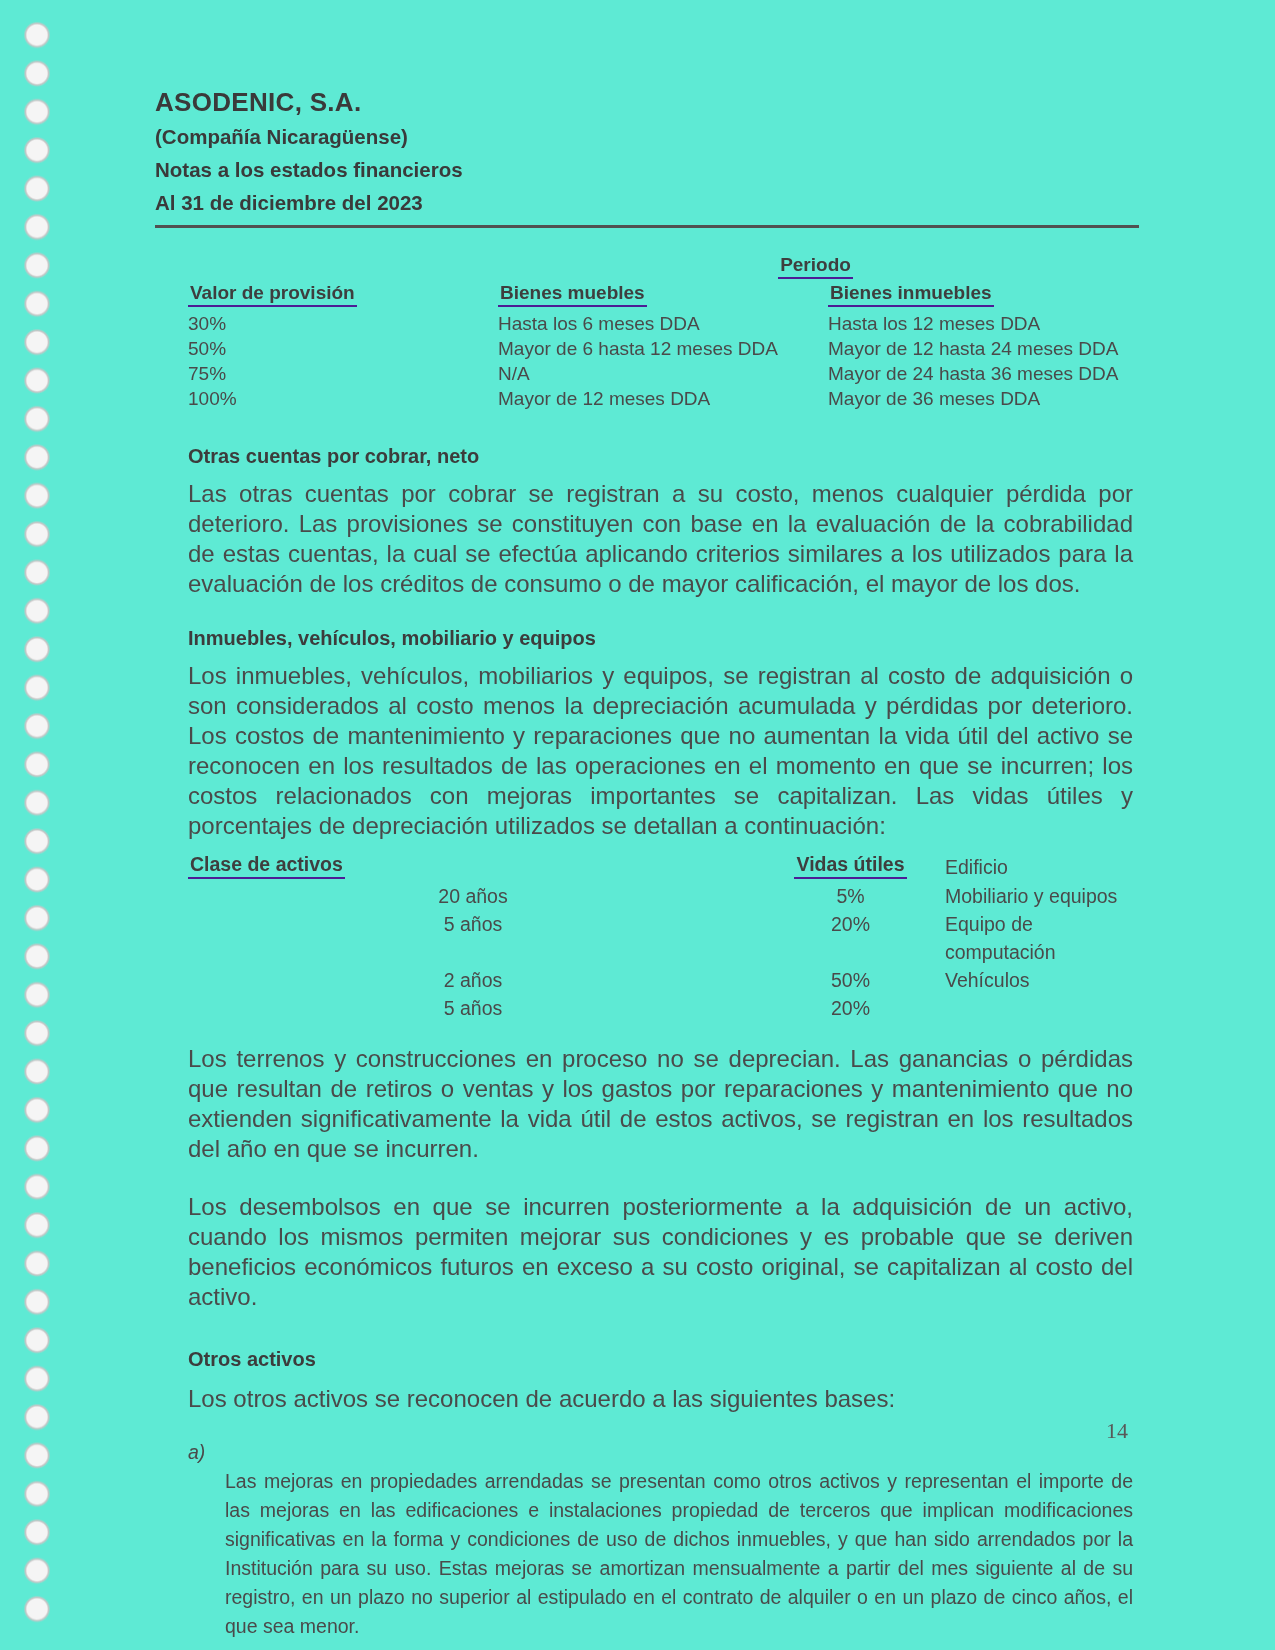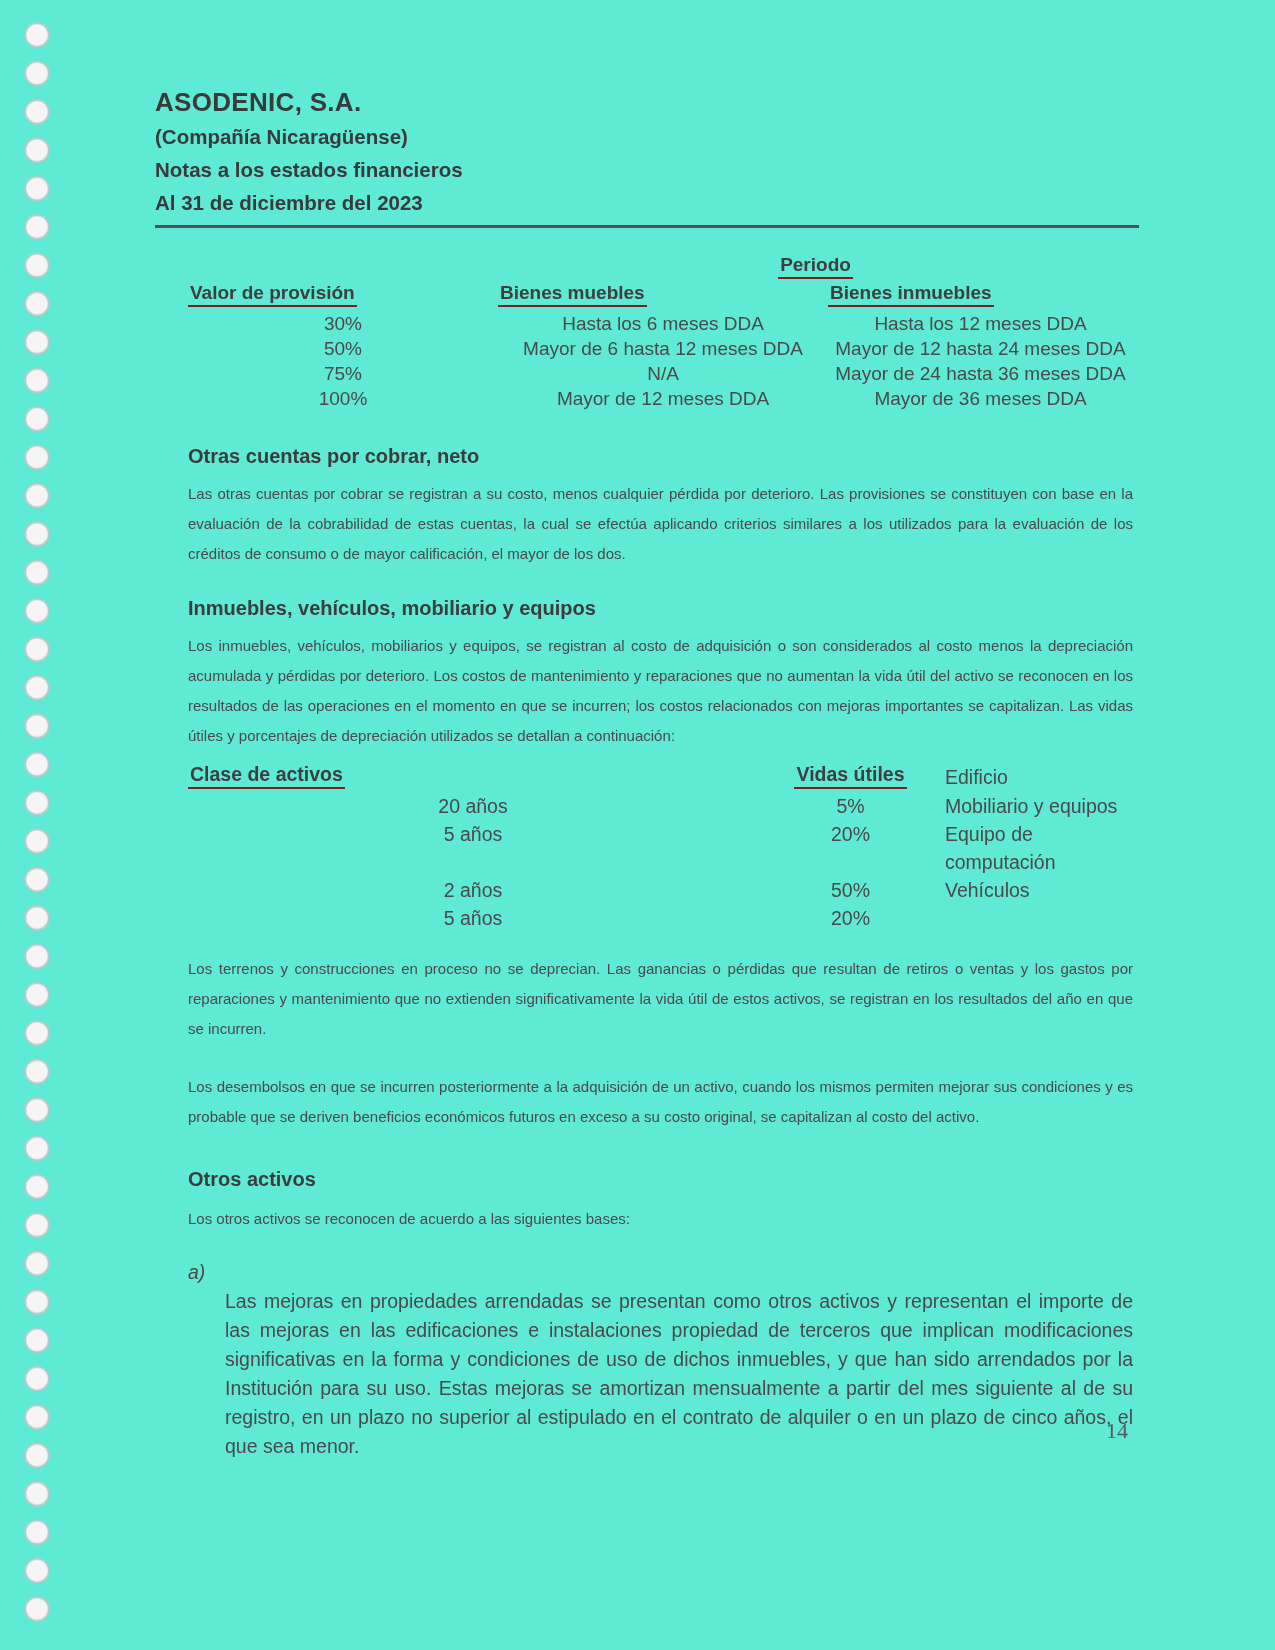--- a/index.html
+++ b/index.html
@@ -25,34 +25,34 @@
   .content { position: absolute; left: 155px; top: 84px; width: 984px; }
 
   .doc-header { color: #3a3a3a; }
   .doc-header .company { font-size: 26px; font-weight: bold; line-height: 36px; letter-spacing: 0.3px; }
   .doc-header .hline { font-size: 20.5px; font-weight: bold; line-height: 33px; }
   .rule { height: 3px; background: #515151; margin-top: 6px; }
 
   .body-block { margin-left: 33px; width: 945px; }
 
   .para {
-    font-size: 15px;
+    font-size: 24px;
     line-height: 30px;
     text-align: justify;
     color: #4a4a4a;
   }
   .heading { font-size: 20px; font-weight: bold; color: #3c3c3c; line-height: 26px; }
 
-  .u-head { display: inline-block; border-bottom: 2px solid #7f1d1d; padding: 0 2px 1px 2px; font-weight: bold; color: #3e3e3e; }
+  .u-head { display: inline-block; border-bottom: 2px solid #4c1d95; padding: 0 2px 1px 2px; font-weight: bold; color: #3e3e3e; }
 
   
   .t1 { display: grid; grid-template-columns: 310px 330px 305px; font-size: 19px; margin-top: 26px; }
   .t1 .group-row { grid-column: 2 / 4; text-align: center; padding-bottom: 3px; }
   .t1 .hcell { text-align: left; padding-bottom: 4px; }
-  .t1 .cell { text-align: center; line-height: 25px; color: #4a4a4a; }
+  .t1 .cell { text-align: left; line-height: 25px; color: #4a4a4a; }
 
   
   .t2 { display: grid; grid-template-columns: 570px 185px 180px; font-size: 19.5px; margin-top: 12px; }
   .t2 .hcell { padding-bottom: 3px; }
   .t2 .hcell.c1 { text-align: left; }
   .t2 .hcell.c2, .t2 .hcell.c3 { text-align: center; }
   .t2 .cell { line-height: 28px; color: #4a4a4a; }
   .t2 .cell.c1 { text-align: left; padding-left: 2px; }
   .t2 .cell.c2, .t2 .cell.c3 { text-align: center; }
 

